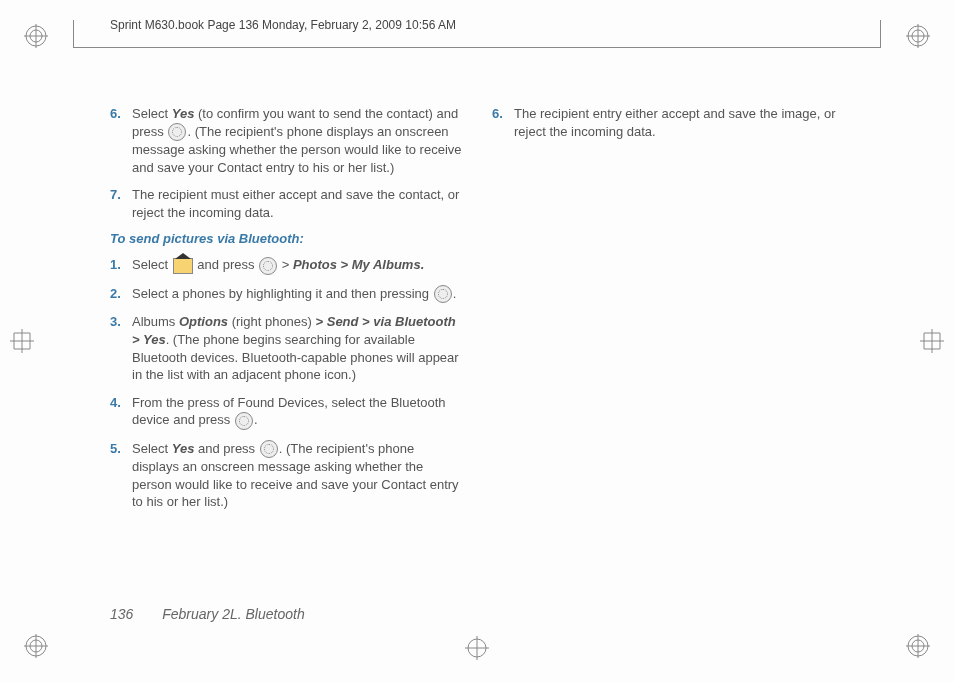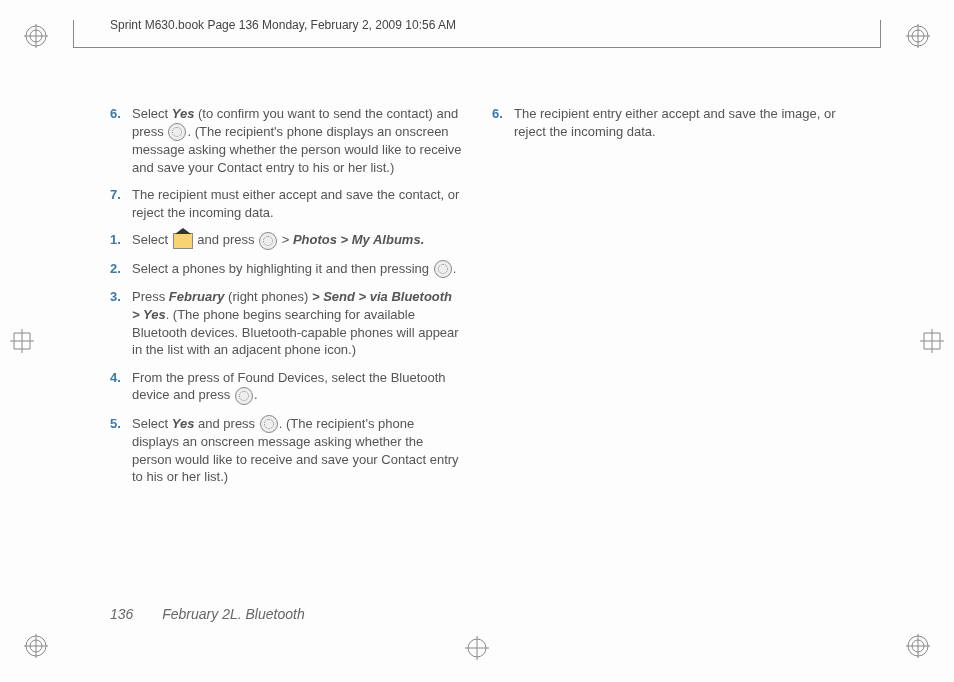--- a/index.html
+++ b/index.html
@@ -213,38 +213,39 @@
         <span class="body">
           <span>Select </span><span class="ital-bold">Yes</span><span> (to confirm you want to send the contact) and press </span><span class="icon icon-menu"></span><span>. (The recipient's phone displays an onscreen message asking whether the person would like to receive and save your Contact entry to his or her list.)</span>
         </span>
       </li>
       <li>
         <span class="num">7.</span>
         <span class="body">The recipient must either accept and save the contact, or reject the incoming data.</span>
       </li>
     </ol>
 
+    <div class="subhead">To send pictures via Bluetooth:</div>
 
     <ol class="steps">
       <li>
         <span class="num">1.</span>
         <span class="body">
           <span>Select </span><span class="icon icon-home"></span><span> and press </span><span class="icon icon-menu"></span><span> &gt; </span><span class="ital-bold">Photos &gt; My Albums.</span>
         </span>
       </li>
       <li>
         <span class="num">2.</span>
         <span class="body">
           <span>Select a phones by highlighting it and then pressing </span><span class="icon icon-menu"></span><span>.</span>
         </span>
       </li>
       <li>
         <span class="num">3.</span>
         <span class="body">
-          <span>Press </span><span class="ital-bold">February</span><span> (right phones) </span><span class="ital-bold">&gt; Send &gt; via Bluetooth &gt; Yes</span><span>. (The phone begins searching for available Bluetooth devices. Bluetooth-capable phones will appear in the list with an adjacent phone icon.)</span>
+          <span>Albums </span><span class="ital-bold">Options</span><span> (right phones) </span><span class="ital-bold">&gt; Send &gt; via Bluetooth &gt; Yes</span><span>. (The phone begins searching for available Bluetooth devices. Bluetooth-capable phones will appear in the list with an adjacent phone icon.)</span>
         </span>
       </li>
       <li>
         <span class="num">4.</span>
         <span class="body">
           <span>From the press of Found Devices, select the Bluetooth device and press </span><span class="icon icon-menu"></span><span>.</span>
         </span>
       </li>
       <li>
         <span class="num">5.</span>

